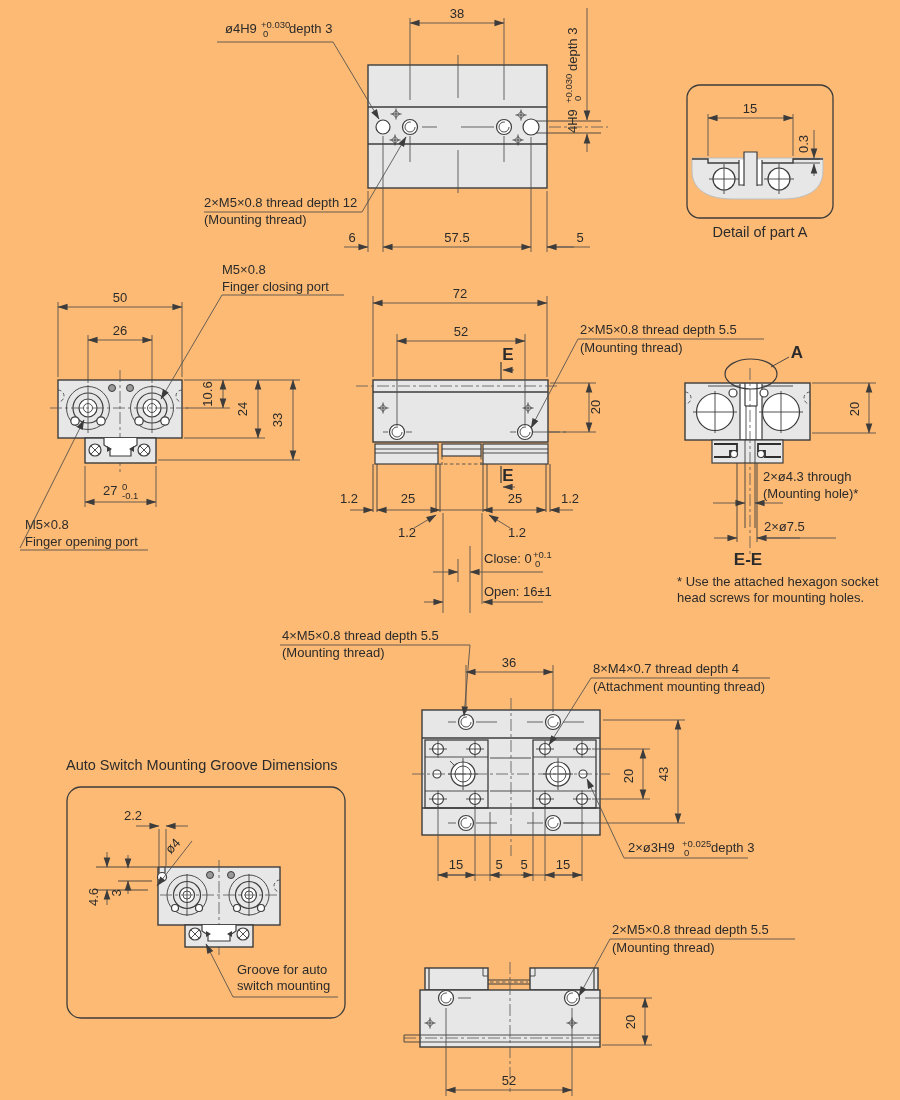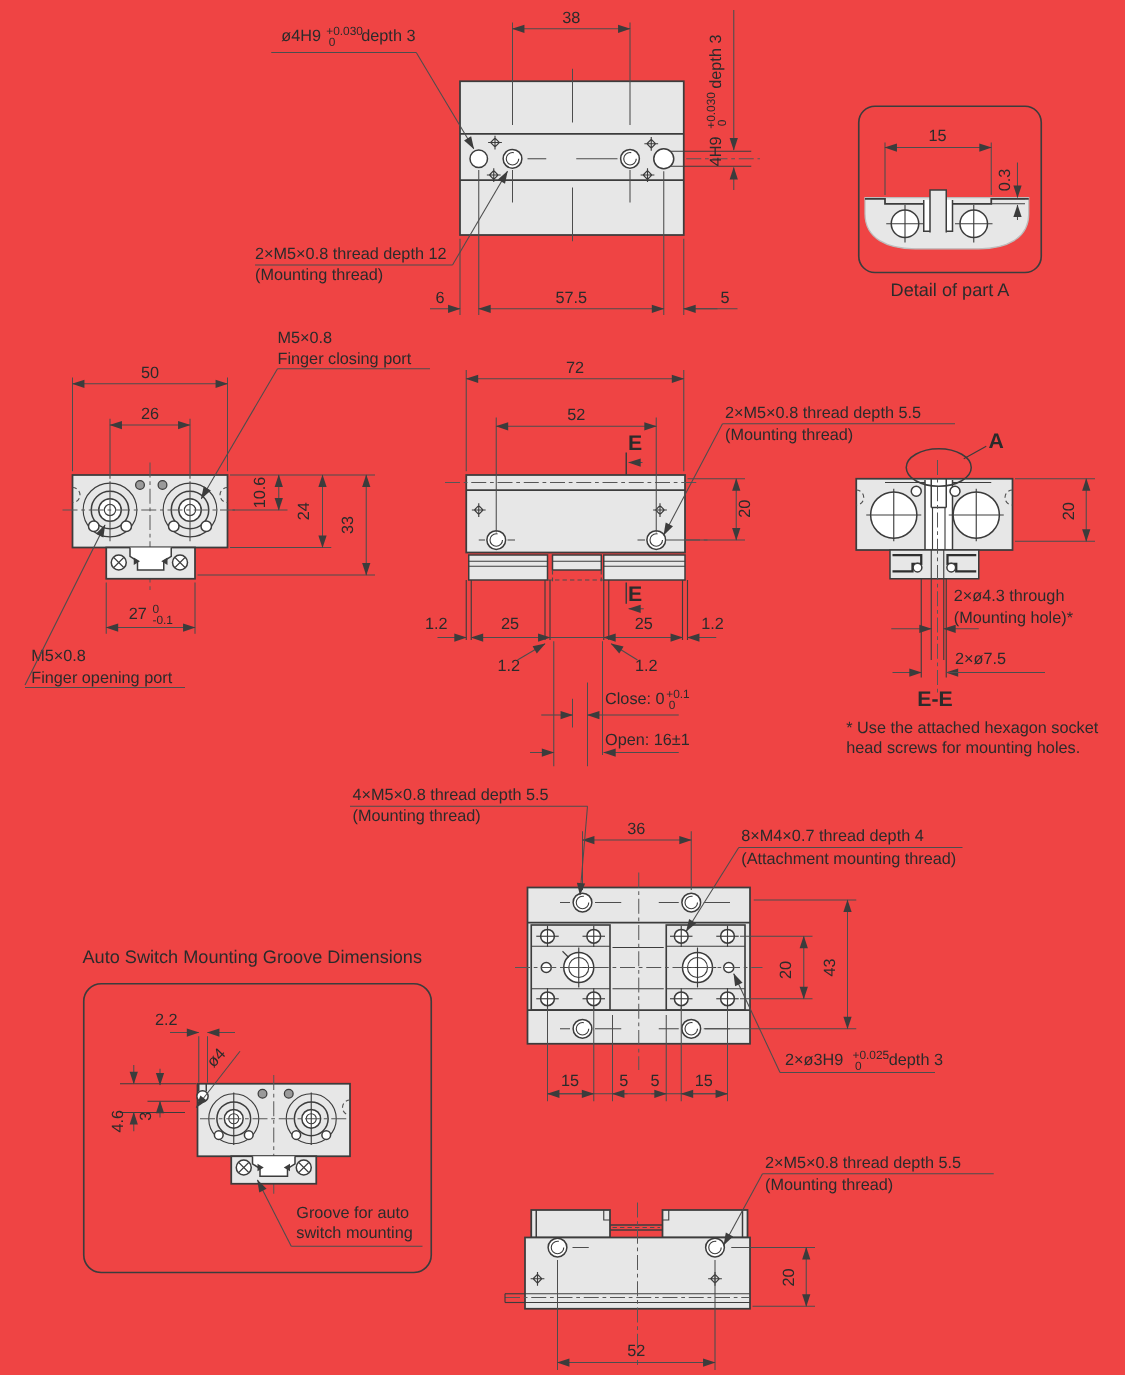--- a/index.html
+++ b/index.html
@@ -1,16 +1,16 @@
 <!DOCTYPE html>
 <html><head>
 <meta charset="utf-8">
 <style>
   html,body{margin:0;padding:0;background:#ffffff;}
-  .stage{width:900px;height:1100px;position:relative;background:#ef4444;}
+  .stage{width:900px;height:1100px;position:relative;background:#fdba74;}
   svg text{font-family:"Liberation Sans","DejaVu Sans",sans-serif;fill:#2b2b2b;}
   .t{font-size:13px;}
   .ts{font-size:9.5px;}
   .tbb{font-size:17px;font-weight:bold;}
   .tc{font-size:14.5px;}
   .mid{text-anchor:middle;}
   .ln{stroke:#3c3c3c;stroke-width:1.4;fill:none;}
   .ln2{stroke:#3c3c3c;stroke-width:1.2;fill:none;}
   .lt{stroke:#3c3c3c;stroke-width:0.9;fill:none;}
   .gr{stroke:#2f2f2f;stroke-width:1.8;fill:none;}

